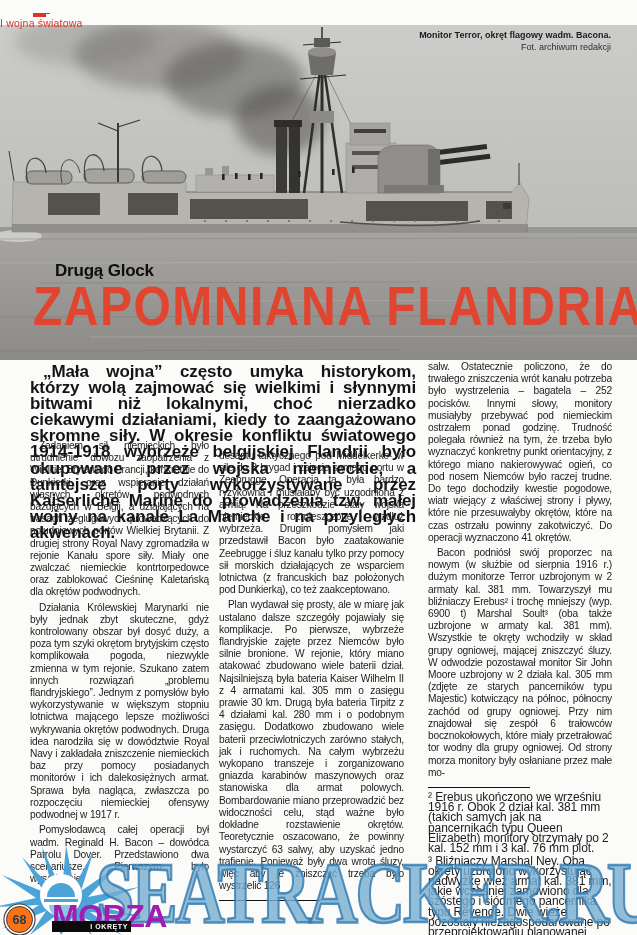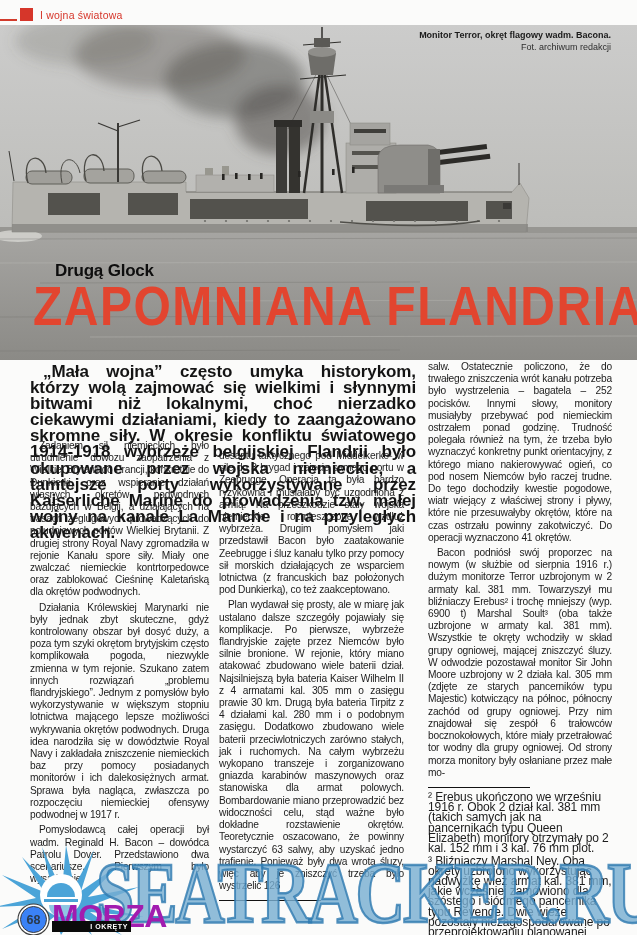--- a/index.html
+++ b/index.html
@@ -2,21 +2,21 @@
 <html lang="pl"><head>
 <meta charset="utf-8">
 <style>
   html,body{margin:0;padding:0;background:#e8e8e6;}
   .page{
     position:relative; width:637px; height:935px; margin:0 auto;
     background:#fbfbfa; overflow:hidden;
     font-family:"Liberation Sans", sans-serif; color:#1c1c1c;
   }
   
-  .section-tab{position:absolute; left:0; top:5px; height:16px; display:flex; align-items:flex-end; z-index:10;}
+  .section-tab{position:absolute; left:0; top:13px; height:16px; display:flex; align-items:center; z-index:10;flex-direction:column;}
   .tab-line{width:17px; height:2px; background:#d23b2c;}
   .tab-square{width:13px; height:13px; background:#d6362a; margin:0 7px 0 3px;}
   .tab-label{font-size:10.5px; color:#d6362a; letter-spacing:.2px;}
   
   .photo{position:absolute; left:0; top:25px; width:637px; height:335px; margin:0; overflow:hidden;}
   .photo svg{position:absolute; left:0; top:0;}
   .caption{position:absolute; top:5px; right:26px; text-align:right; line-height:11.5px; z-index:3;}
   .cap1{font-size:9px; font-weight:bold; color:#1b1b1b;padding-left:44px;}
   .cap2{font-size:9px; color:#2e2e2e;}
   .author{position:absolute; left:55px; top:236px; font-size:17px; font-weight:bold; color:#0e0e0e; letter-spacing:-.2px; z-index:3;}
@@ -54,22 +54,22 @@
     pointer-events:none;
   }
   
   .logo-sun{position:absolute; left:-6px; top:845px; z-index:30;}
   .logo-word{position:absolute; left:52px; top:898px; font-size:32px; font-weight:bold;
     color:#a21caf; letter-spacing:-.5px; z-index:45;}
   .logo-bar{position:absolute; left:52px; top:921px; width:79px; height:11px; background:#0a0a0a;
     z-index:45; display:flex; align-items:center; justify-content:flex-end; padding-right:3px; box-sizing:border-box;}
   .logo-sub{font-size:7px; font-weight:bold; color:#ffffff; letter-spacing:.6px;}
   .page-circle{
-    position:absolute; left:20px; top:906px; width:27px; height:27px; border-radius:50%;
-    background:#3b82f6; border:1.4px solid #3c3c3c; box-shadow:0 0 0 1.5px #fff, 0 0 0 2.6px #3c3c3c;
+    position:absolute; left:6px; top:906px; width:27px; height:27px; border-radius:50%;
+    background:#f97316; border:1.4px solid #3c3c3c; box-shadow:0 0 0 1.5px #fff, 0 0 0 2.6px #3c3c3c;
     display:flex; align-items:center; justify-content:center; z-index:46;
     font-size:12.5px; font-weight:bold; color:#2a3a4c; box-sizing:border-box;
   }
 </style>
 </head>
 <body>
 
 <div class="page">
 
   <header class="section-tab">

